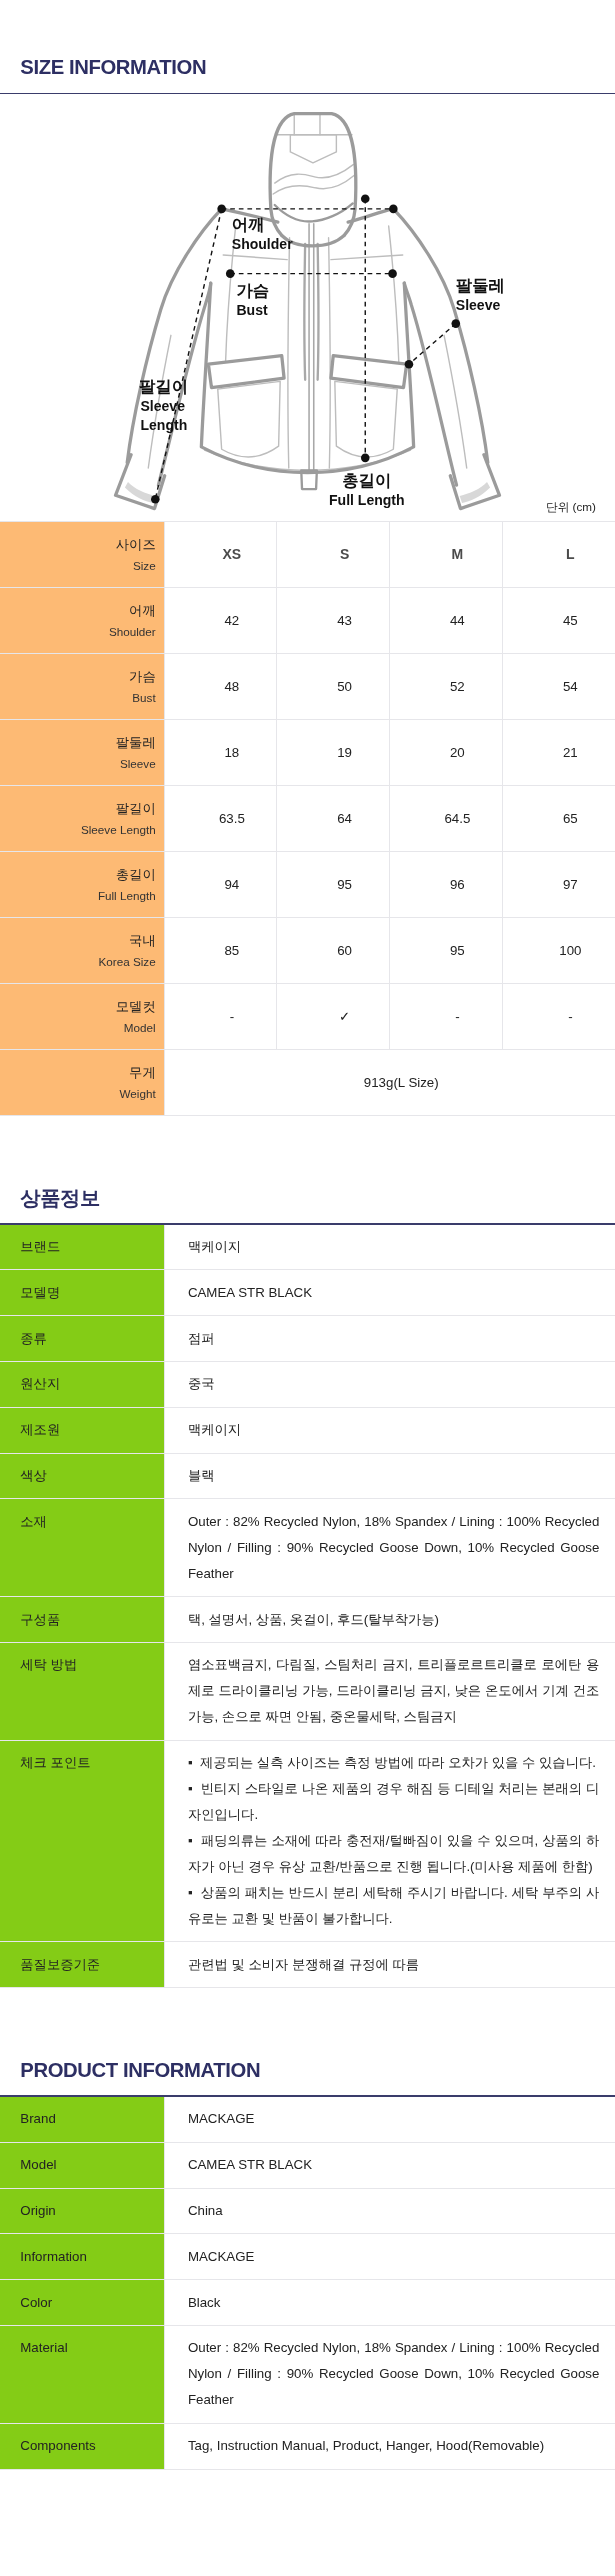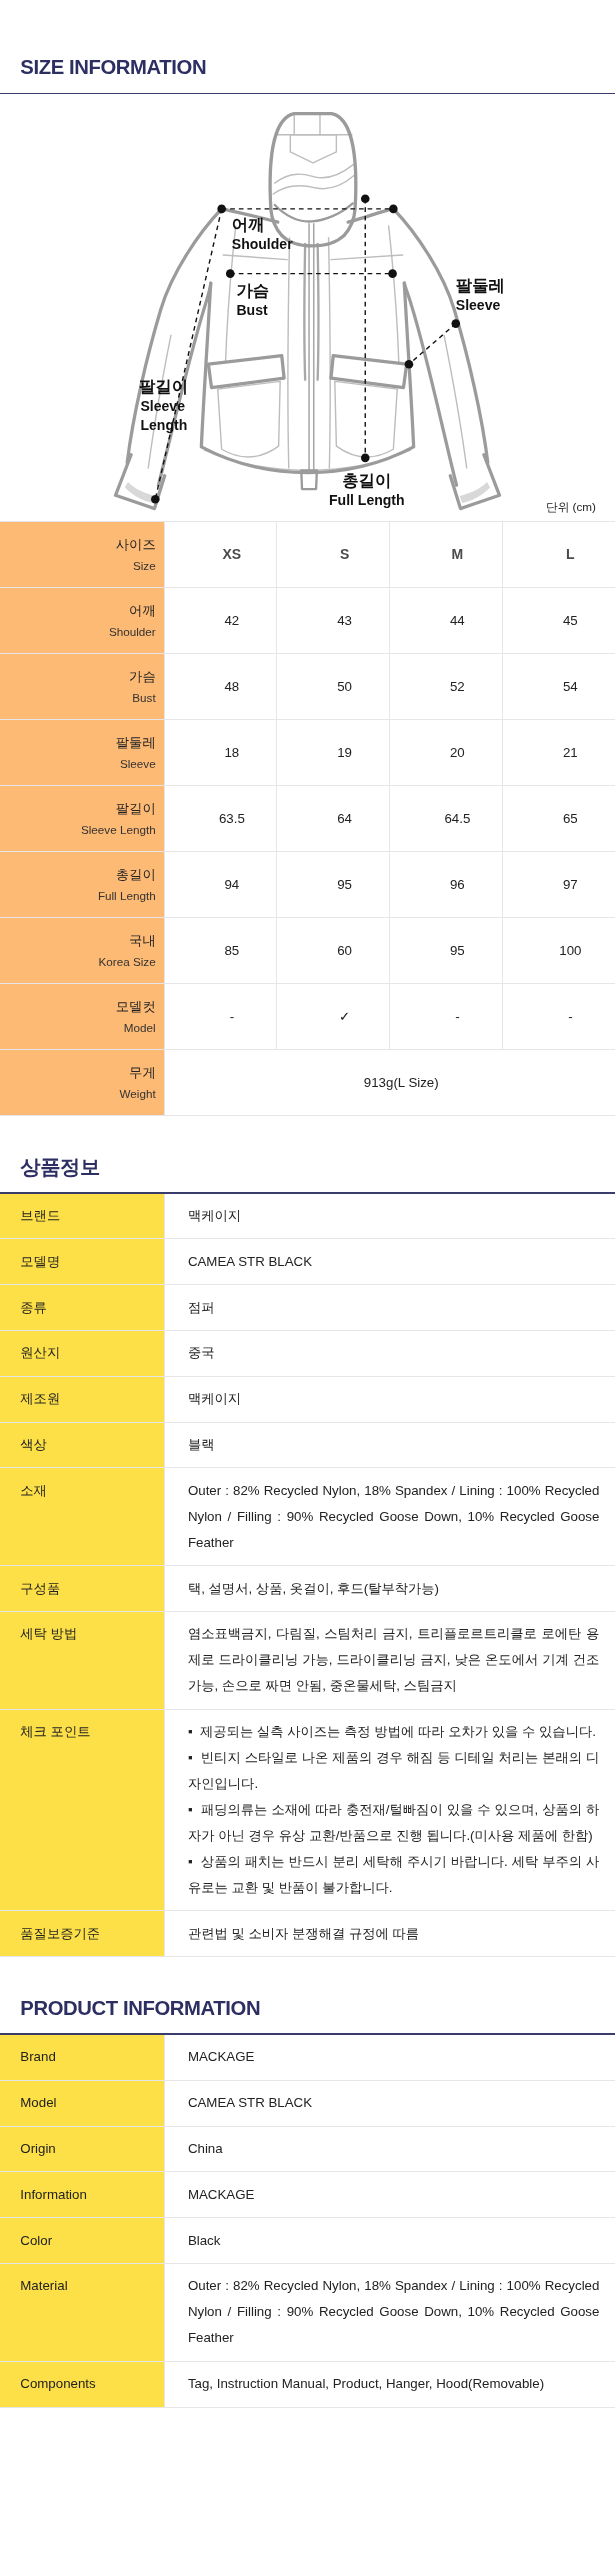--- a/index.html
+++ b/index.html
@@ -36,30 +36,30 @@
   }
   .size-table tr.head td { color:#4b4b4b; font-weight:bold; font-size:14px; }
 
   
   table.info-table {
     width:100%; border-collapse:collapse; table-layout:fixed;
     border-top:2.3px solid #3a3c6b; margin-top:12.5px;
   }
   .info-table tr { border-bottom:0.8px solid #e6e6ea; }
   .info-table th {
-    width:164px; background:#fde047; border-right:0.8px solid #e6e6ea;
+    width:164px; background:#84cc16; border-right:0.8px solid #e6e6ea;
     text-align:left; font-weight:normal; font-size:13.3px; color:#222;
     padding:9.4px 7.8px 9.4px 20.3px; vertical-align:top; line-height:26px;
   }
   .info-table td {
     font-size:13.3px; color:#222; padding:9.4px 15.6px 9.4px 23.4px;
     line-height:26px; text-align:justify; vertical-align:top;
   }
   .bullet-line { text-align:justify; }
-  .mt-gap { margin-top:40px; }
+  .mt-gap { margin-top:71px; }
 </style>
 </head>
 <body>
 
 <section>
   <h2 class="section-title title-size">SIZE INFORMATION</h2>
   <hr class="navy-rule">
 
   <div class="diagram-wrap">
     <svg width="615" height="406" viewBox="0 0 788 520">

